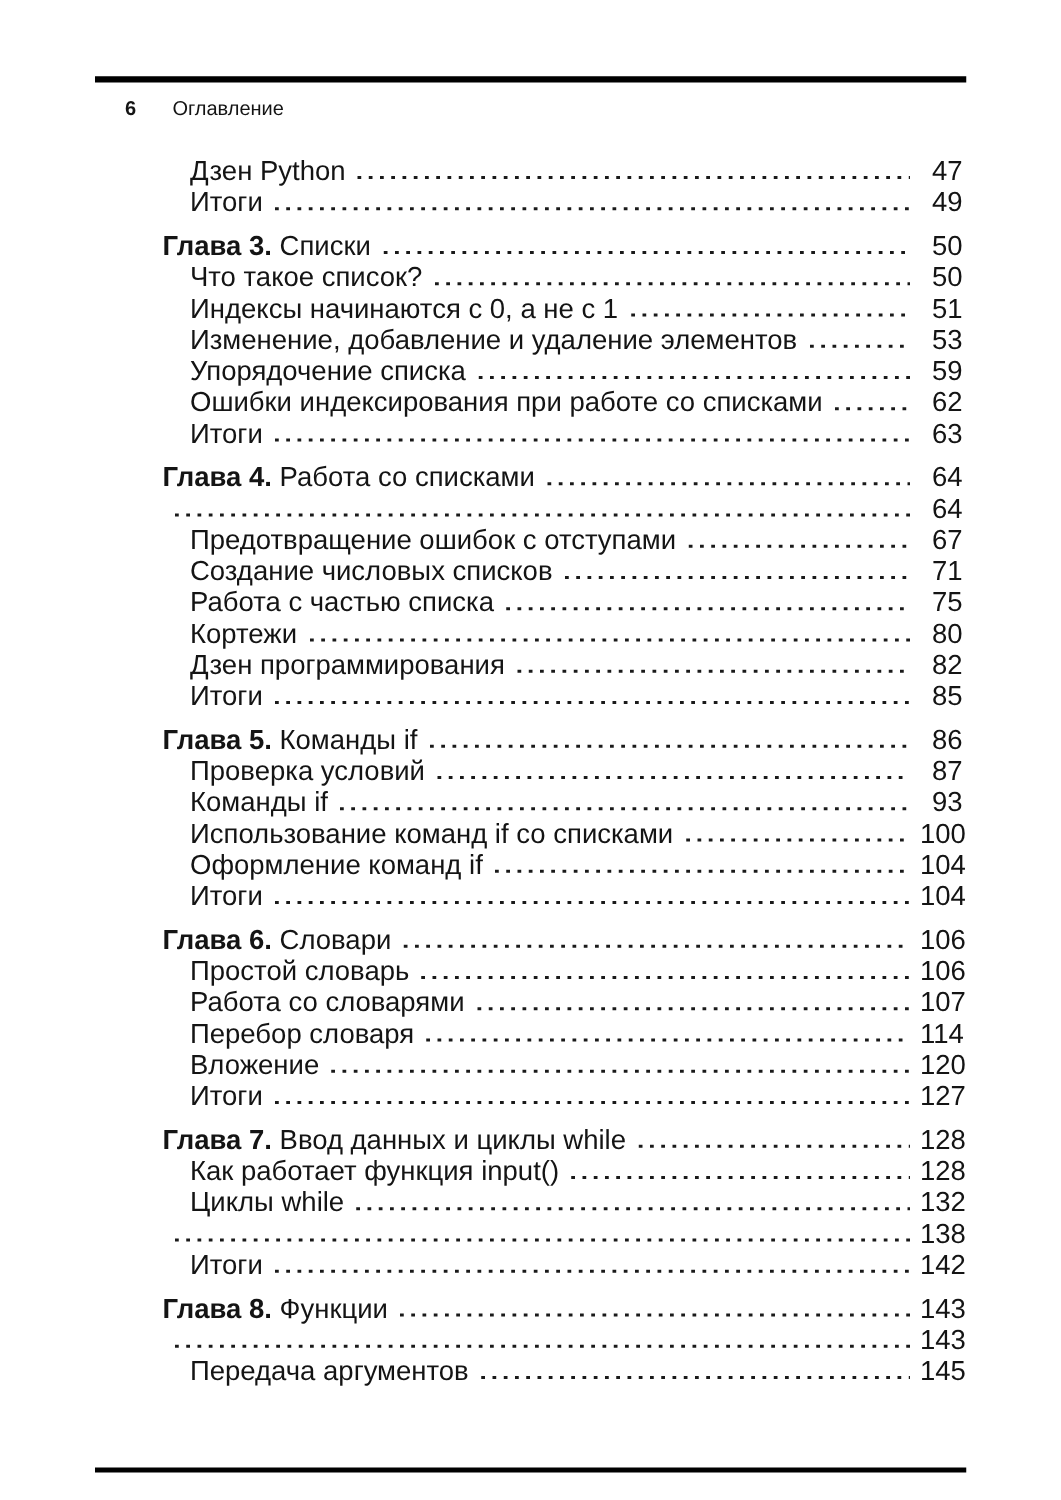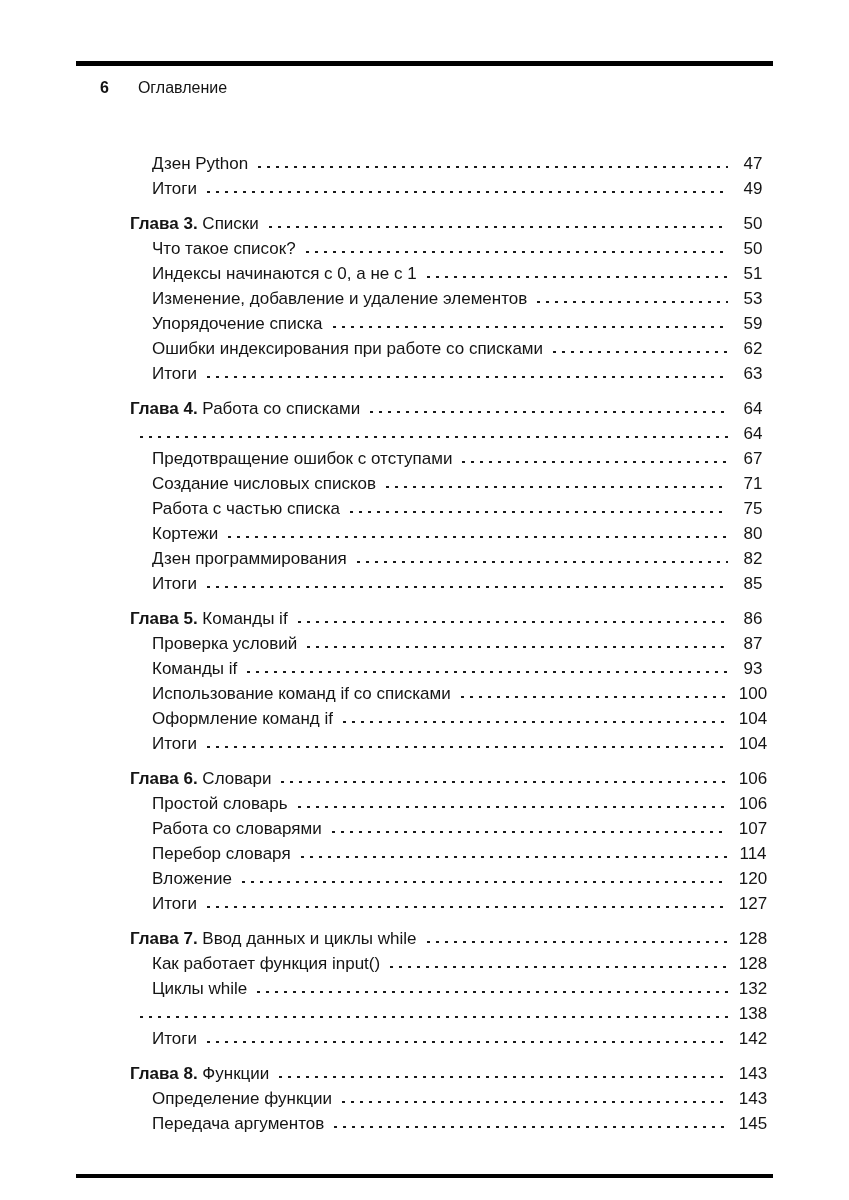--- a/index.html
+++ b/index.html
@@ -41,22 +41,21 @@
   }
   .running-head .head-title {
     font-weight: normal;
   }
 
   .toc {
     position: absolute;
     left: 130px;
     right: 79px;
     top: 124px;
-    font-size: 17px;
-    margin-top: 27px;
+    font-size: 22px;
   }
   .toc-row {
     display: flex;
     align-items: baseline;
     line-height: 25px;
     white-space: nowrap;
   }
   .toc-row.chapter { margin-top: 10px; }
   .toc-row.section .toc-label { padding-left: 22px; }
   .toc-label { flex: none; }
@@ -67,21 +66,21 @@
     margin: 0 8px 0 7px;
     background-image: radial-gradient(circle, #1a1a1a 1.4px, rgba(0,0,0,0) 1.5px);
     background-size: 9px 4px;
     background-repeat: repeat-x;
     background-position: 0 100%;
     min-width: 10px;
   }
   .toc-page {
     flex: none;
     width: 34px;
-    text-align: center;
+    text-align: right;
   }
 </style>
 </head>
 <body>
 
 <div class="page">
   <div class="rule rule-top"></div>
 
   <div class="running-head">
     <span class="folio">6</span>
@@ -256,21 +255,20 @@
     <span class="toc-label"><span class="toc-text">Итоги</span></span>
     <span class="toc-leader"></span>
     <span class="toc-page">142</span>
   </div>
       <div class="toc-row chapter">
     <span class="toc-label"><b class="toc-prefix">Глава 8. </b><span class="toc-text">Функции</span></span>
     <span class="toc-leader"></span>
     <span class="toc-page">143</span>
   </div>
       <div class="toc-row section">
-    <span class="toc-label"><span class="toc-text">Определение функции</span></span>
     <span class="toc-leader"></span>
     <span class="toc-page">143</span>
   </div>
       <div class="toc-row section">
     <span class="toc-label"><span class="toc-text">Передача аргументов</span></span>
     <span class="toc-leader"></span>
     <span class="toc-page">145</span>
   </div>
     </div>
 

